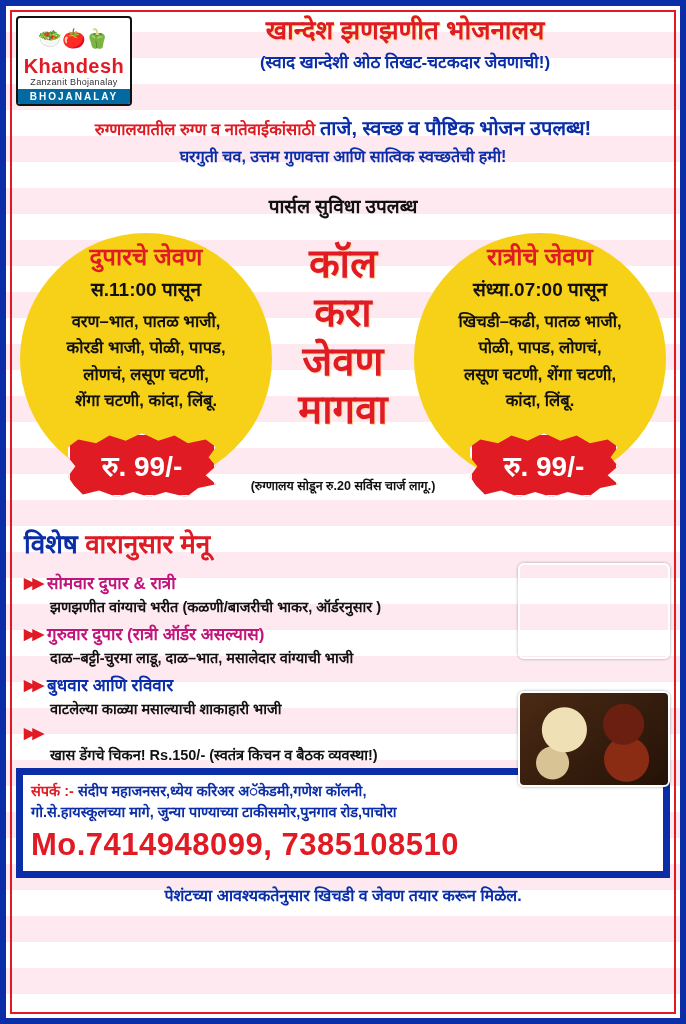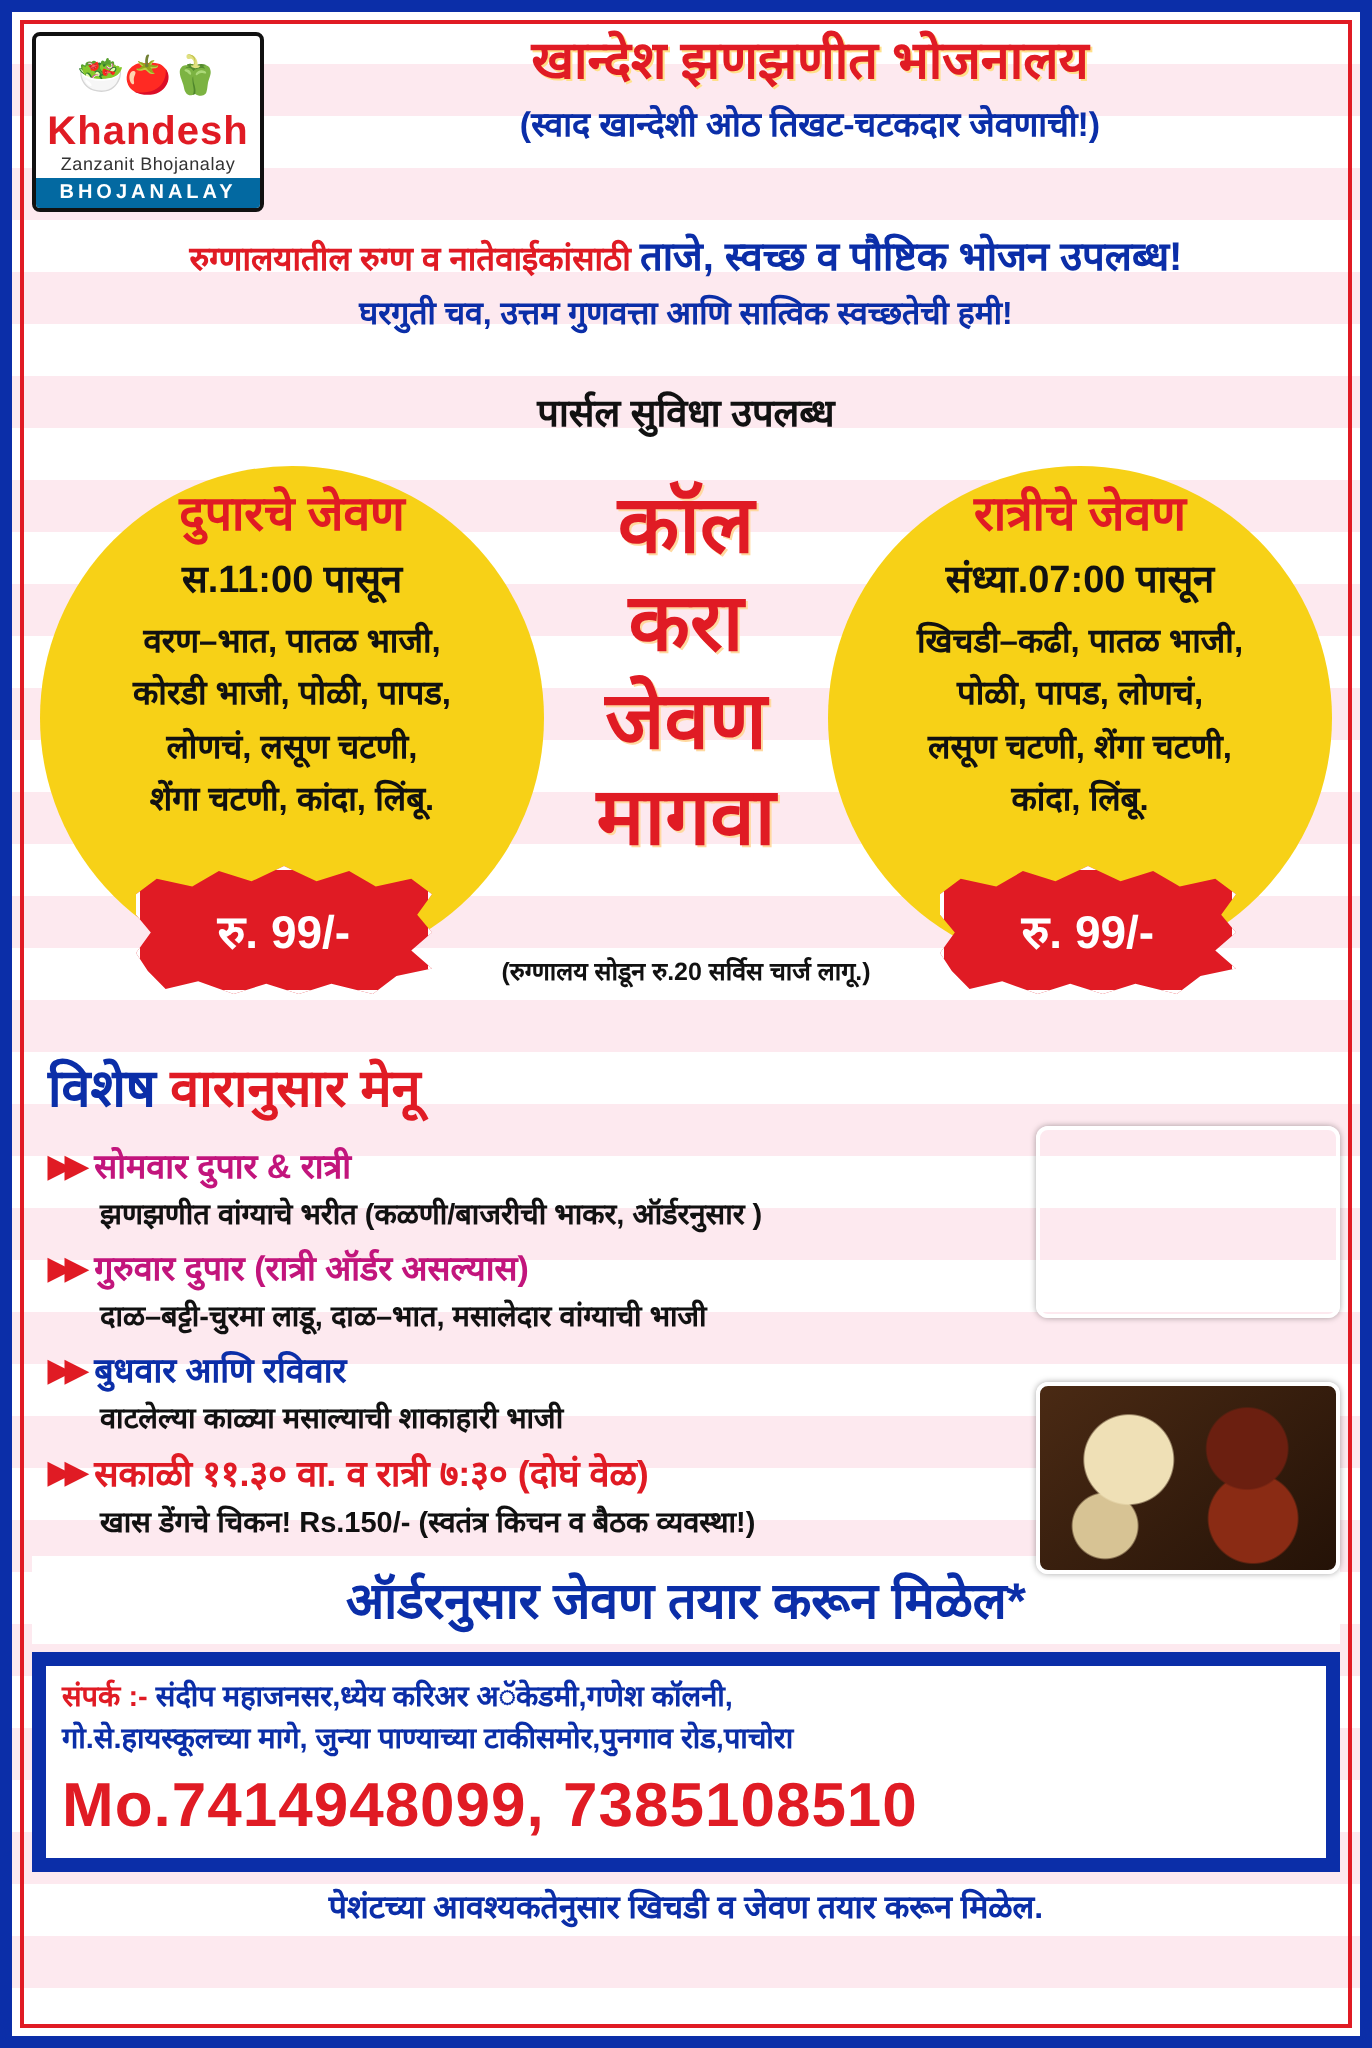--- a/index.html
+++ b/index.html
@@ -150,21 +150,21 @@
   }
 
   
   .price {
     position: absolute;
     width: 148px; height: 64px;
     top: 212px;
     display: flex; align-items: center; justify-content: center;
     background: #e01b24;
     color: #ffffff;
-    font-size: 23px; font-weight: bold;
+    font-size: 28px; font-weight: bold;
     border: 2px solid #ffffff;
     clip-path: polygon(
       0% 22%, 7% 10%, 19% 16%, 28% 4%, 39% 12%, 50% 0%, 61% 12%,
       72% 4%, 81% 16%, 93% 10%, 100% 22%, 95% 38%, 100% 52%,
       93% 66%, 100% 80%, 88% 86%, 80% 100%, 66% 92%, 55% 100%,
       44% 92%, 33% 100%, 21% 90%, 10% 96%, 4% 82%, 0% 68%, 5% 52%, 0% 38%
     );
   }
   .price.left { left: 62px; }
   .price.right { right: 62px; }
@@ -352,27 +352,25 @@
       <div class="menu-head blue">
         <span class="arrow">▶▶</span>
         <span>बुधवार आणि रविवार</span>
       </div>
       <div class="menu-desc">वाटलेल्या काळ्या मसाल्याची शाकाहारी भाजी</div>
     </div>
 
     <div class="menu-row highlight">
       <div class="menu-head">
         <span class="arrow">▶▶</span>
-        <span>सकाळी ११.३० वा. व रात्री ७:३० (दोघं वेळ)</span>
       </div>
       <div class="menu-desc">खास डेंगचे चिकन! Rs.150/- (स्वतंत्र किचन व बैठक व्यवस्था!)</div>
     </div>
   </div>
 
-  <div class="order-band">ऑर्डरनुसार जेवण तयार करून मिळेल*</div>
 
   <div class="contact-box">
     <div class="contact-inner">
       <div class="contact-line">
         <span class="label">संपर्क :-</span>
         <span>संदीप महाजनसर,ध्येय करिअर अॅकेडमी,गणेश कॉलनी,</span>
       </div>
       <div class="contact-line">गो.से.हायस्कूलच्या मागे, जुन्या पाण्याच्या टाकीसमोर,पुनगाव रोड,पाचोरा</div>
       <div class="phone">Mo.7414948099, 7385108510</div>
     </div>

